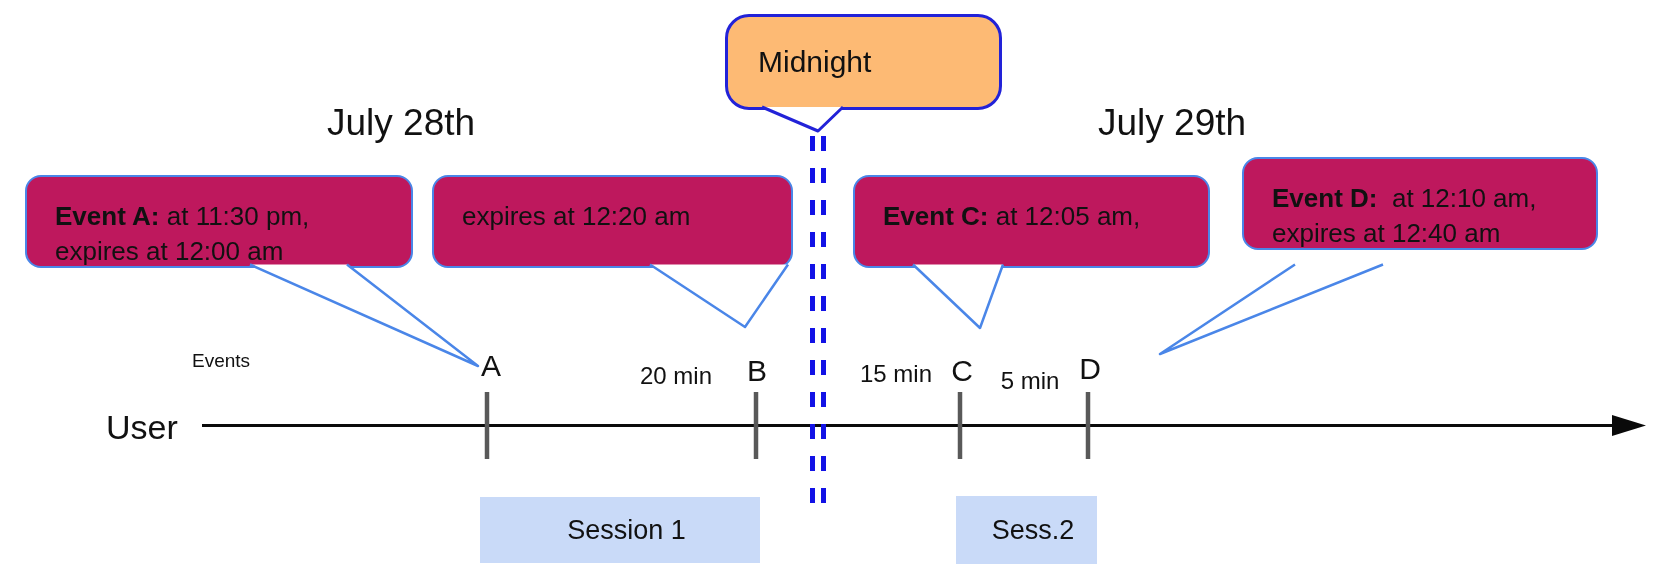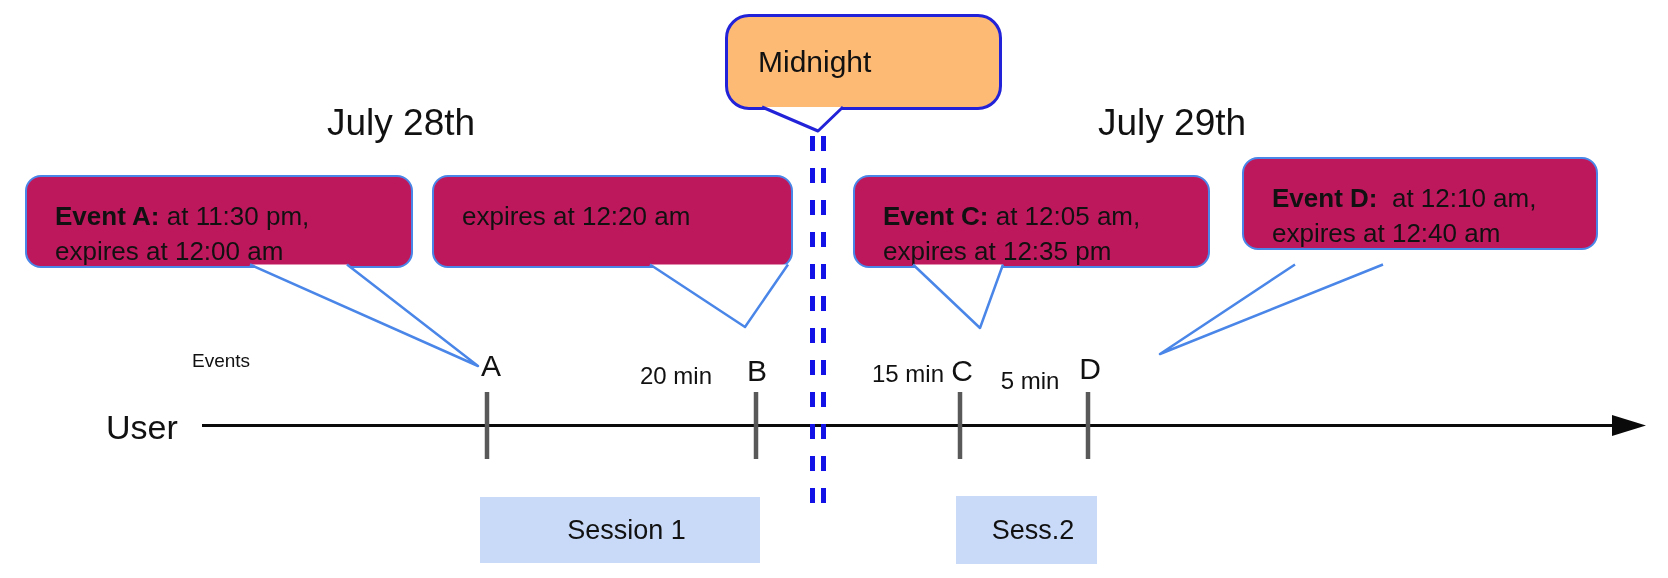--- a/index.html
+++ b/index.html
@@ -41,21 +41,21 @@
   .user-label{left:106px;top:408px;font-size:34px;}
 
   .tick-label{position:absolute;transform:translateX(-50%);font-size:30px;}
   .tick-label-a{left:491px;top:349px;}
   .tick-label-b{left:757px;top:354px;}
   .tick-label-c{left:962px;top:354px;}
   .tick-label-d{left:1090px;top:352px;}
 
   .interval-label{position:absolute;transform:translateX(-50%);font-size:24px;}
   .interval-20{left:660px;top:362px;margin-left:16px;}
-  .interval-15{left:896px;top:360px;margin-left:12px;}
+  .interval-15{left:896px;top:360px;}
   .interval-5{left:1030px;top:367px;}
 
   .session{
     position:absolute;background:var(--session-fill);
     display:flex;align-items:center;justify-content:center;font-size:27px;padding-left:13px;
   }
   .session-1{left:480px;top:497px;width:280px;height:66px;}
   .session-2{left:956px;top:496px;width:141px;height:68px;}
 
   svg.overlay{position:absolute;left:0;top:0;pointer-events:none;}
@@ -82,21 +82,20 @@
     <div class="callout-line"><b>Event A:</b><span> at 11:30 pm,</span></div>
     <div class="callout-line">expires at 12:00 am</div>
   </div>
 
   <div class="callout callout-b">
     <div class="callout-line">expires at 12:20 am</div>
   </div>
 
   <div class="callout callout-c">
     <div class="callout-line"><b>Event C:</b><span> at 12:05 am,</span></div>
-    <div class="callout-line">expires at 12:35 pm</div>
   </div>
 
   <div class="callout callout-d">
     <div class="callout-line"><b>Event D:</b><span>  at 12:10 am,</span></div>
     <div class="callout-line">expires at 12:40 am</div>
   </div>
 
   <div class="axis-label events-label">Events</div>
   <div class="axis-label user-label">User</div>
 

